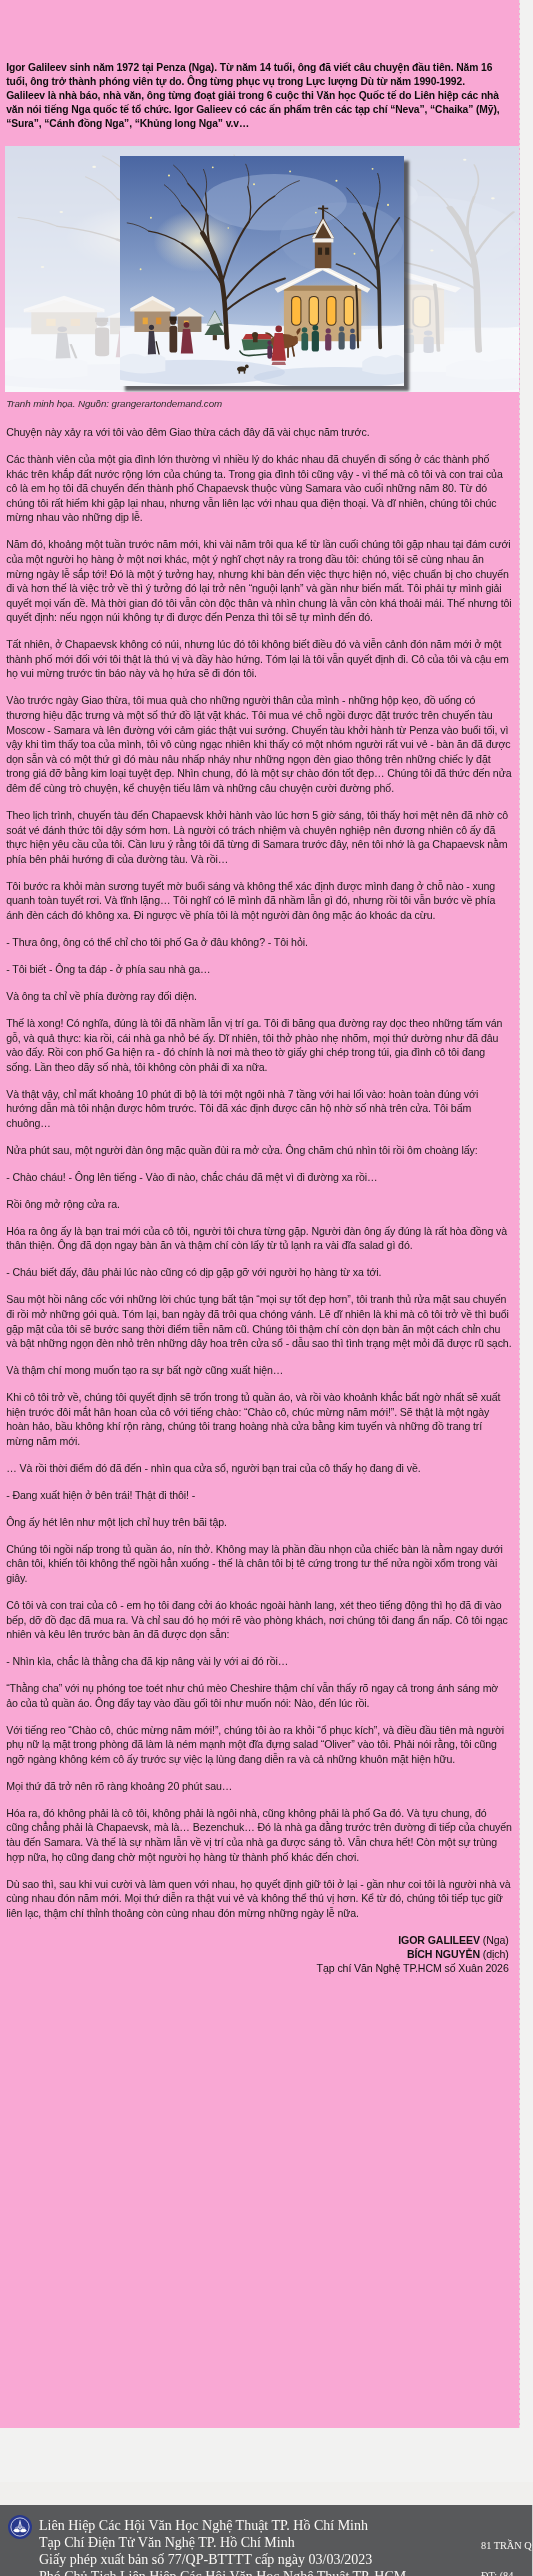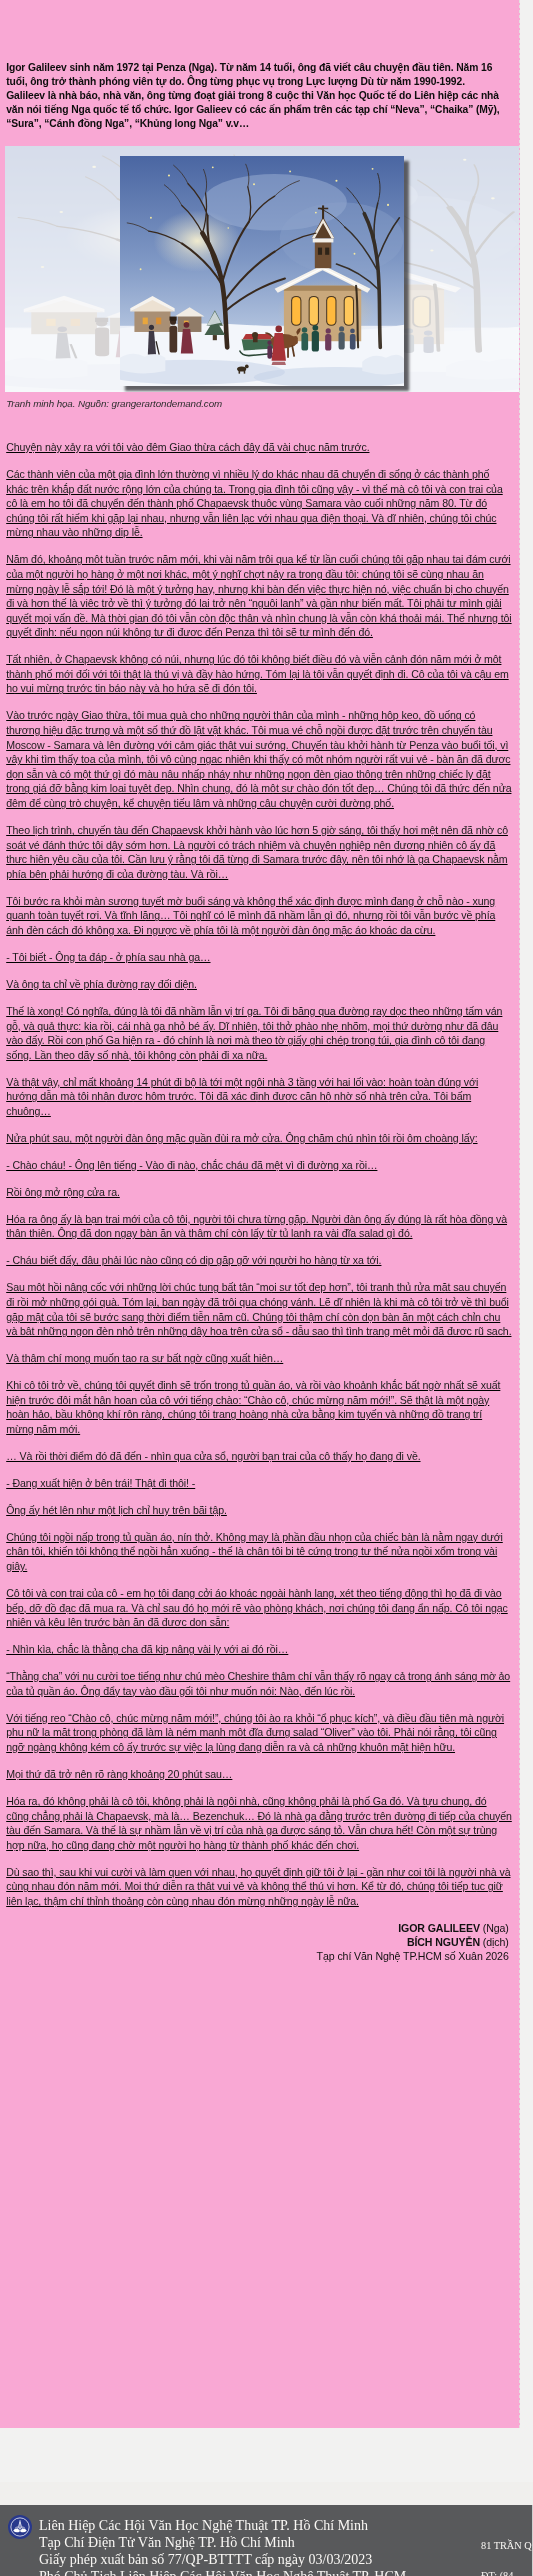--- a/index.html
+++ b/index.html
@@ -27,21 +27,21 @@
   .hero .veil{position:absolute;inset:0;background:rgba(255,255,255,.45);}
   .hero .painting{
     position:absolute;left:115px;top:10.3px;width:284px;height:230px;
     box-shadow:4.6px 4.6px 2.6px rgba(45,45,50,.75);
   }
   .caption{
     margin-top:4.6px;text-align:left;font-style:italic;
     font-size:9.8px;line-height:13.4px;color:#2e2e2e;letter-spacing:-0.1px;
   }
   
-  .story{margin-top:30px;text-decoration:underline;}
+  .story{margin-top:15px;}
   .story p{
     margin:0 0 12.4px 0;font-size:10.6px;line-height:14.6px;color:#1b1b1b;
     letter-spacing:-0.1px;
   }
   
   .signature{margin-top:10px;text-align:right;padding-right:3.1px;}
   .signature div{font-size:10.6px;line-height:14px;color:#111;letter-spacing:-0.1px;}
   .signature .nm{font-weight:bold;}
   
   .gray-strip{position:absolute;left:0;top:2482px;width:533px;height:23px;background:#f0efed;}
@@ -237,21 +237,21 @@
       <path d="M10,30 Q16,22 23,30 Q30,22 36,30 Q30,36 23,31 Q16,36 10,30 Z" fill="#ffffff"></path>
       <path d="M13,26 Q18,20 23,26 M33,26 Q28,20 23,26" stroke="#ffffff" stroke-width="1.2" fill="none"></path>
     </g>
   </defs>
 </svg>
 
 <div class="main">
 
   <div class="intro">
     <p>Igor Galileev sinh năm 1972 tại Penza (Nga). Từ năm 14 tuổi, ông đã viết câu chuyện đầu tiên. Năm 16 tuổi, ông trở thành phóng viên tự do. Ông từng phục vụ trong Lực lượng Dù từ năm 1990-1992.</p>
-    <p>Galileev là nhà báo, nhà văn, ông từng đoạt giải trong 8 cuộc thi Văn học Quốc tế do Liên hiệp các nhà văn nói tiếng Nga quốc tế tổ chức. Igor Galieev có các ấn phẩm trên các tạp chí “Neva”, “Chaika” (Mỹ), “Sura”, “Cánh đồng Nga”, “Khủng long Nga” v.v…</p>
+    <p>Galileev là nhà báo, nhà văn, ông từng đoạt giải trong 6 cuộc thi Văn học Quốc tế do Liên hiệp các nhà văn nói tiếng Nga quốc tế tổ chức. Igor Galieev có các ấn phẩm trên các tạp chí “Neva”, “Chaika” (Mỹ), “Sura”, “Cánh đồng Nga”, “Khủng long Nga” v.v…</p>
   </div>
 
   <div class="hero">
     <svg class="backdrop" viewBox="0 0 551 447" preserveAspectRatio="none">
         <use href="#paintingArt"></use>
       </svg>
     <div class="veil"></div>
     <svg class="painting" viewBox="0 0 551 447" preserveAspectRatio="none">
         <use href="#paintingArt"></use>
       </svg>
@@ -260,39 +260,40 @@
   <div class="caption">Tranh minh họa. Nguồn: grangerartondemand.com</div>
 
   <div class="story">
       <p>Chuyện này xảy ra với tôi vào đêm Giao thừa cách đây đã vài chục năm trước.</p>
       <p>Các thành viên của một gia đình lớn thường vì nhiều lý do khác nhau đã chuyển đi sống ở các thành phố khác trên khắp đất nước rộng lớn của chúng ta. Trong gia đình tôi cũng vậy - vì thế mà cô tôi và con trai của cô là em họ tôi đã chuyển đến thành phố Chapaevsk thuộc vùng Samara vào cuối những năm 80. Từ đó chúng tôi rất hiếm khi gặp lại nhau, nhưng vẫn liên lạc với nhau qua điện thoại. Và dĩ nhiên, chúng tôi chúc mừng nhau vào những dịp lễ.</p>
       <p>Năm đó, khoảng một tuần trước năm mới, khi vài năm trôi qua kể từ lần cuối chúng tôi gặp nhau tại đám cưới của một người họ hàng ở một nơi khác, một ý nghĩ chợt nảy ra trong đầu tôi: chúng tôi sẽ cùng nhau ăn mừng ngày lễ sắp tới! Đó là một ý tưởng hay, nhưng khi bàn đến việc thực hiện nó, việc chuẩn bị cho chuyến đi và hơn thế là việc trở về thì ý tưởng đó lại trở nên “nguội lạnh” và gần như biến mất. Tôi phải tự mình giải quyết mọi vấn đề. Mà thời gian đó tôi vẫn còn độc thân và nhìn chung là vẫn còn khá thoải mái. Thế nhưng tôi quyết định: nếu ngọn núi không tự đi được đến Penza thì tôi sẽ tự mình đến đó.</p>
       <p>Tất nhiên, ở Chapaevsk không có núi, nhưng lúc đó tôi không biết điều đó và viễn cảnh đón năm mới ở một thành phố mới đối với tôi thật là thú vị và đầy hào hứng. Tóm lại là tôi vẫn quyết định đi. Cô của tôi và cậu em họ vui mừng trước tin báo này và họ hứa sẽ đi đón tôi.</p>
       <p>Vào trước ngày Giao thừa, tôi mua quà cho những người thân của mình - những hộp kẹo, đồ uống có thương hiệu đặc trưng và một số thứ đồ lặt vặt khác. Tôi mua vé chỗ ngồi được đặt trước trên chuyến tàu Moscow - Samara và lên đường với cảm giác thật vui sướng. Chuyến tàu khởi hành từ Penza vào buổi tối, vì vậy khi tìm thấy toa của mình, tôi vô cùng ngạc nhiên khi thấy có một nhóm người rất vui vẻ - bàn ăn đã được dọn sẵn và có một thứ gì đó màu nâu nhấp nháy như những ngọn đèn giao thông trên những chiếc ly đặt trong giá đỡ bằng kim loại tuyệt đẹp. Nhìn chung, đó là một sự chào đón tốt đẹp… Chúng tôi đã thức đến nửa đêm để cùng trò chuyện, kể chuyện tiếu lâm và những câu chuyện cười đường phố.</p>
       <p>Theo lịch trình, chuyến tàu đến Chapaevsk khởi hành vào lúc hơn 5 giờ sáng, tôi thấy hơi mệt nên đã nhờ cô soát vé đánh thức tôi dậy sớm hơn. Là người có trách nhiệm và chuyên nghiệp nên đương nhiên cô ấy đã thực hiện yêu cầu của tôi. Cần lưu ý rằng tôi đã từng đi Samara trước đây, nên tôi nhớ là ga Chapaevsk nằm phía bên phải hướng đi của đường tàu. Và rồi…</p>
       <p>Tôi bước ra khỏi màn sương tuyết mờ buổi sáng và không thể xác định được mình đang ở chỗ nào - xung quanh toàn tuyết rơi. Và tĩnh lặng… Tôi nghĩ có lẽ mình đã nhầm lẫn gì đó, nhưng rồi tôi vẫn bước về phía ánh đèn cách đó không xa. Đi ngược về phía tôi là một người đàn ông mặc áo khoác da cừu.</p>
+      <p>- Thưa ông, ông có thể chỉ cho tôi phố Ga ở đâu không? - Tôi hỏi.</p>
       <p>- Tôi biết - Ông ta đáp - ở phía sau nhà ga…</p>
       <p>Và ông ta chỉ về phía đường ray đối diện.</p>
       <p>Thế là xong! Có nghĩa, đúng là tôi đã nhầm lẫn vị trí ga. Tôi đi băng qua đường ray dọc theo những tấm ván gỗ, và quả thực: kia rồi, cái nhà ga nhỏ bé ấy. Dĩ nhiên, tôi thở phào nhẹ nhõm, mọi thứ dường như đã đâu vào đấy. Rồi con phố Ga hiện ra - đó chính là nơi mà theo tờ giấy ghi chép trong túi, gia đình cô tôi đang sống. Lần theo dãy số nhà, tôi không còn phải đi xa nữa.</p>
-      <p>Và thật vậy, chỉ mất khoảng 14 phút đi bộ là tới một ngôi nhà 3 tầng với hai lối vào: hoàn toàn đúng với hướng dẫn mà tôi nhận được hôm trước. Tôi đã xác định được căn hộ nhờ số nhà trên cửa. Tôi bấm chuông…</p>
+      <p>Và thật vậy, chỉ mất khoảng 10 phút đi bộ là tới một ngôi nhà 7 tầng với hai lối vào: hoàn toàn đúng với hướng dẫn mà tôi nhận được hôm trước. Tôi đã xác định được căn hộ nhờ số nhà trên cửa. Tôi bấm chuông…</p>
       <p>Nửa phút sau, một người đàn ông mặc quần đùi ra mở cửa. Ông chăm chú nhìn tôi rồi ôm choàng lấy:</p>
       <p>- Chào cháu! - Ông lên tiếng - Vào đi nào, chắc cháu đã mệt vì đi đường xa rồi…</p>
       <p>Rồi ông mở rộng cửa ra.</p>
       <p>Hóa ra ông ấy là bạn trai mới của cô tôi, người tôi chưa từng gặp. Người đàn ông ấy đúng là rất hòa đồng và thân thiện. Ông đã dọn ngay bàn ăn và thậm chí còn lấy từ tủ lạnh ra vài đĩa salad gì đó.</p>
       <p>- Cháu biết đấy, đâu phải lúc nào cũng có dịp gặp gỡ với người họ hàng từ xa tới.</p>
       <p>Sau một hồi nâng cốc với những lời chúc tụng bất tận “mọi sự tốt đẹp hơn”, tôi tranh thủ rửa mặt sau chuyến đi rồi mở những gói quà. Tóm lại, ban ngày đã trôi qua chóng vánh. Lẽ dĩ nhiên là khi mà cô tôi trở về thì buổi gặp mặt của tôi sẽ bước sang thời điểm tiễn năm cũ. Chúng tôi thậm chí còn dọn bàn ăn một cách chỉn chu và bật những ngọn đèn nhỏ trên những dây hoa trên cửa sổ - dẫu sao thì tình trạng mệt mỏi đã được rũ sạch.</p>
       <p>Và thậm chí mong muốn tạo ra sự bất ngờ cũng xuất hiện…</p>
       <p>Khi cô tôi trở về, chúng tôi quyết định sẽ trốn trong tủ quần áo, và rồi vào khoảnh khắc bất ngờ nhất sẽ xuất hiện trước đôi mắt hân hoan của cô với tiếng chào: “Chào cô, chúc mừng năm mới!”. Sẽ thật là một ngày hoàn hảo, bầu không khí rộn ràng, chúng tôi trang hoàng nhà cửa bằng kim tuyến và những đồ trang trí mừng năm mới.</p>
       <p>… Và rồi thời điểm đó đã đến - nhìn qua cửa sổ, người bạn trai của cô thấy họ đang đi về.</p>
       <p>- Đang xuất hiện ở bên trái! Thật đi thôi! -</p>
       <p>Ông ấy hét lên như một lịch chỉ huy trên bãi tập.</p>
       <p>Chúng tôi ngồi nấp trong tủ quần áo, nín thở. Không may là phần đầu nhọn của chiếc bàn là nằm ngay dưới chân tôi, khiến tôi không thể ngồi hẳn xuống - thế là chân tôi bị tê cứng trong tư thế nửa ngồi xổm trong vài giây.</p>
       <p>Cô tôi và con trai của cô - em họ tôi đang cởi áo khoác ngoài hành lang, xét theo tiếng động thì họ đã đi vào bếp, dỡ đồ đạc đã mua ra. Và chỉ sau đó họ mới rẽ vào phòng khách, nơi chúng tôi đang ẩn nấp. Cô tôi ngạc nhiên và kêu lên trước bàn ăn đã được dọn sẵn:</p>
       <p>- Nhìn kìa, chắc là thằng cha đã kịp nâng vài ly với ai đó rồi…</p>
-      <p>“Thằng cha” với nụ cười toe tiếng như chú mèo Cheshire thậm chí vẫn thấy rõ ngay cả trong ánh sáng mờ ảo của tủ quần áo. Ông đẩy tay vào đầu gối tôi như muốn nói: Nào, đến lúc rồi.</p>
+      <p>“Thằng cha” với nụ phóng toe toét như chú mèo Cheshire thậm chí vẫn thấy rõ ngay cả trong ánh sáng mờ ảo của tủ quần áo. Ông đẩy tay vào đầu gối tôi như muốn nói: Nào, đến lúc rồi.</p>
       <p>Với tiếng reo “Chào cô, chúc mừng năm mới!”, chúng tôi ào ra khỏi “ổ phục kích”, và điều đầu tiên mà người phụ nữ lạ mặt trong phòng đã làm là ném mạnh một đĩa đựng salad “Oliver” vào tôi. Phải nói rằng, tôi cũng ngỡ ngàng không kém cô ấy trước sự việc lạ lùng đang diễn ra và cả những khuôn mặt hiện hữu.</p>
       <p>Mọi thứ đã trở nên rõ ràng khoảng 20 phút sau…</p>
       <p>Hóa ra, đó không phải là cô tôi, không phải là ngôi nhà, cũng không phải là phố Ga đó. Và tựu chung, đó cũng chẳng phải là Chapaevsk, mà là… Bezenchuk… Đó là nhà ga đằng trước trên đường đi tiếp của chuyến tàu đến Samara. Và thế là sự nhầm lẫn về vị trí của nhà ga được sáng tỏ. Vẫn chưa hết! Còn một sự trùng hợp nữa, họ cũng đang chờ một người họ hàng từ thành phố khác đến chơi.</p>
       <p>Dù sao thì, sau khi vui cười và làm quen với nhau, họ quyết định giữ tôi ở lại - gần như coi tôi là người nhà và cùng nhau đón năm mới. Mọi thứ diễn ra thật vui vẻ và không thể thú vị hơn. Kể từ đó, chúng tôi tiếp tục giữ liên lạc, thậm chí thỉnh thoảng còn cùng nhau đón mừng những ngày lễ nữa.</p>
     </div>
 
   <div class="signature">
     <div><span class="nm">IGOR GALILEEV</span><span> (Nga)</span></div>
     <div><span class="nm">BÍCH NGUYỄN</span><span> (dịch)</span></div>
     <div>Tạp chí Văn Nghệ TP.HCM số Xuân 2026</div>

